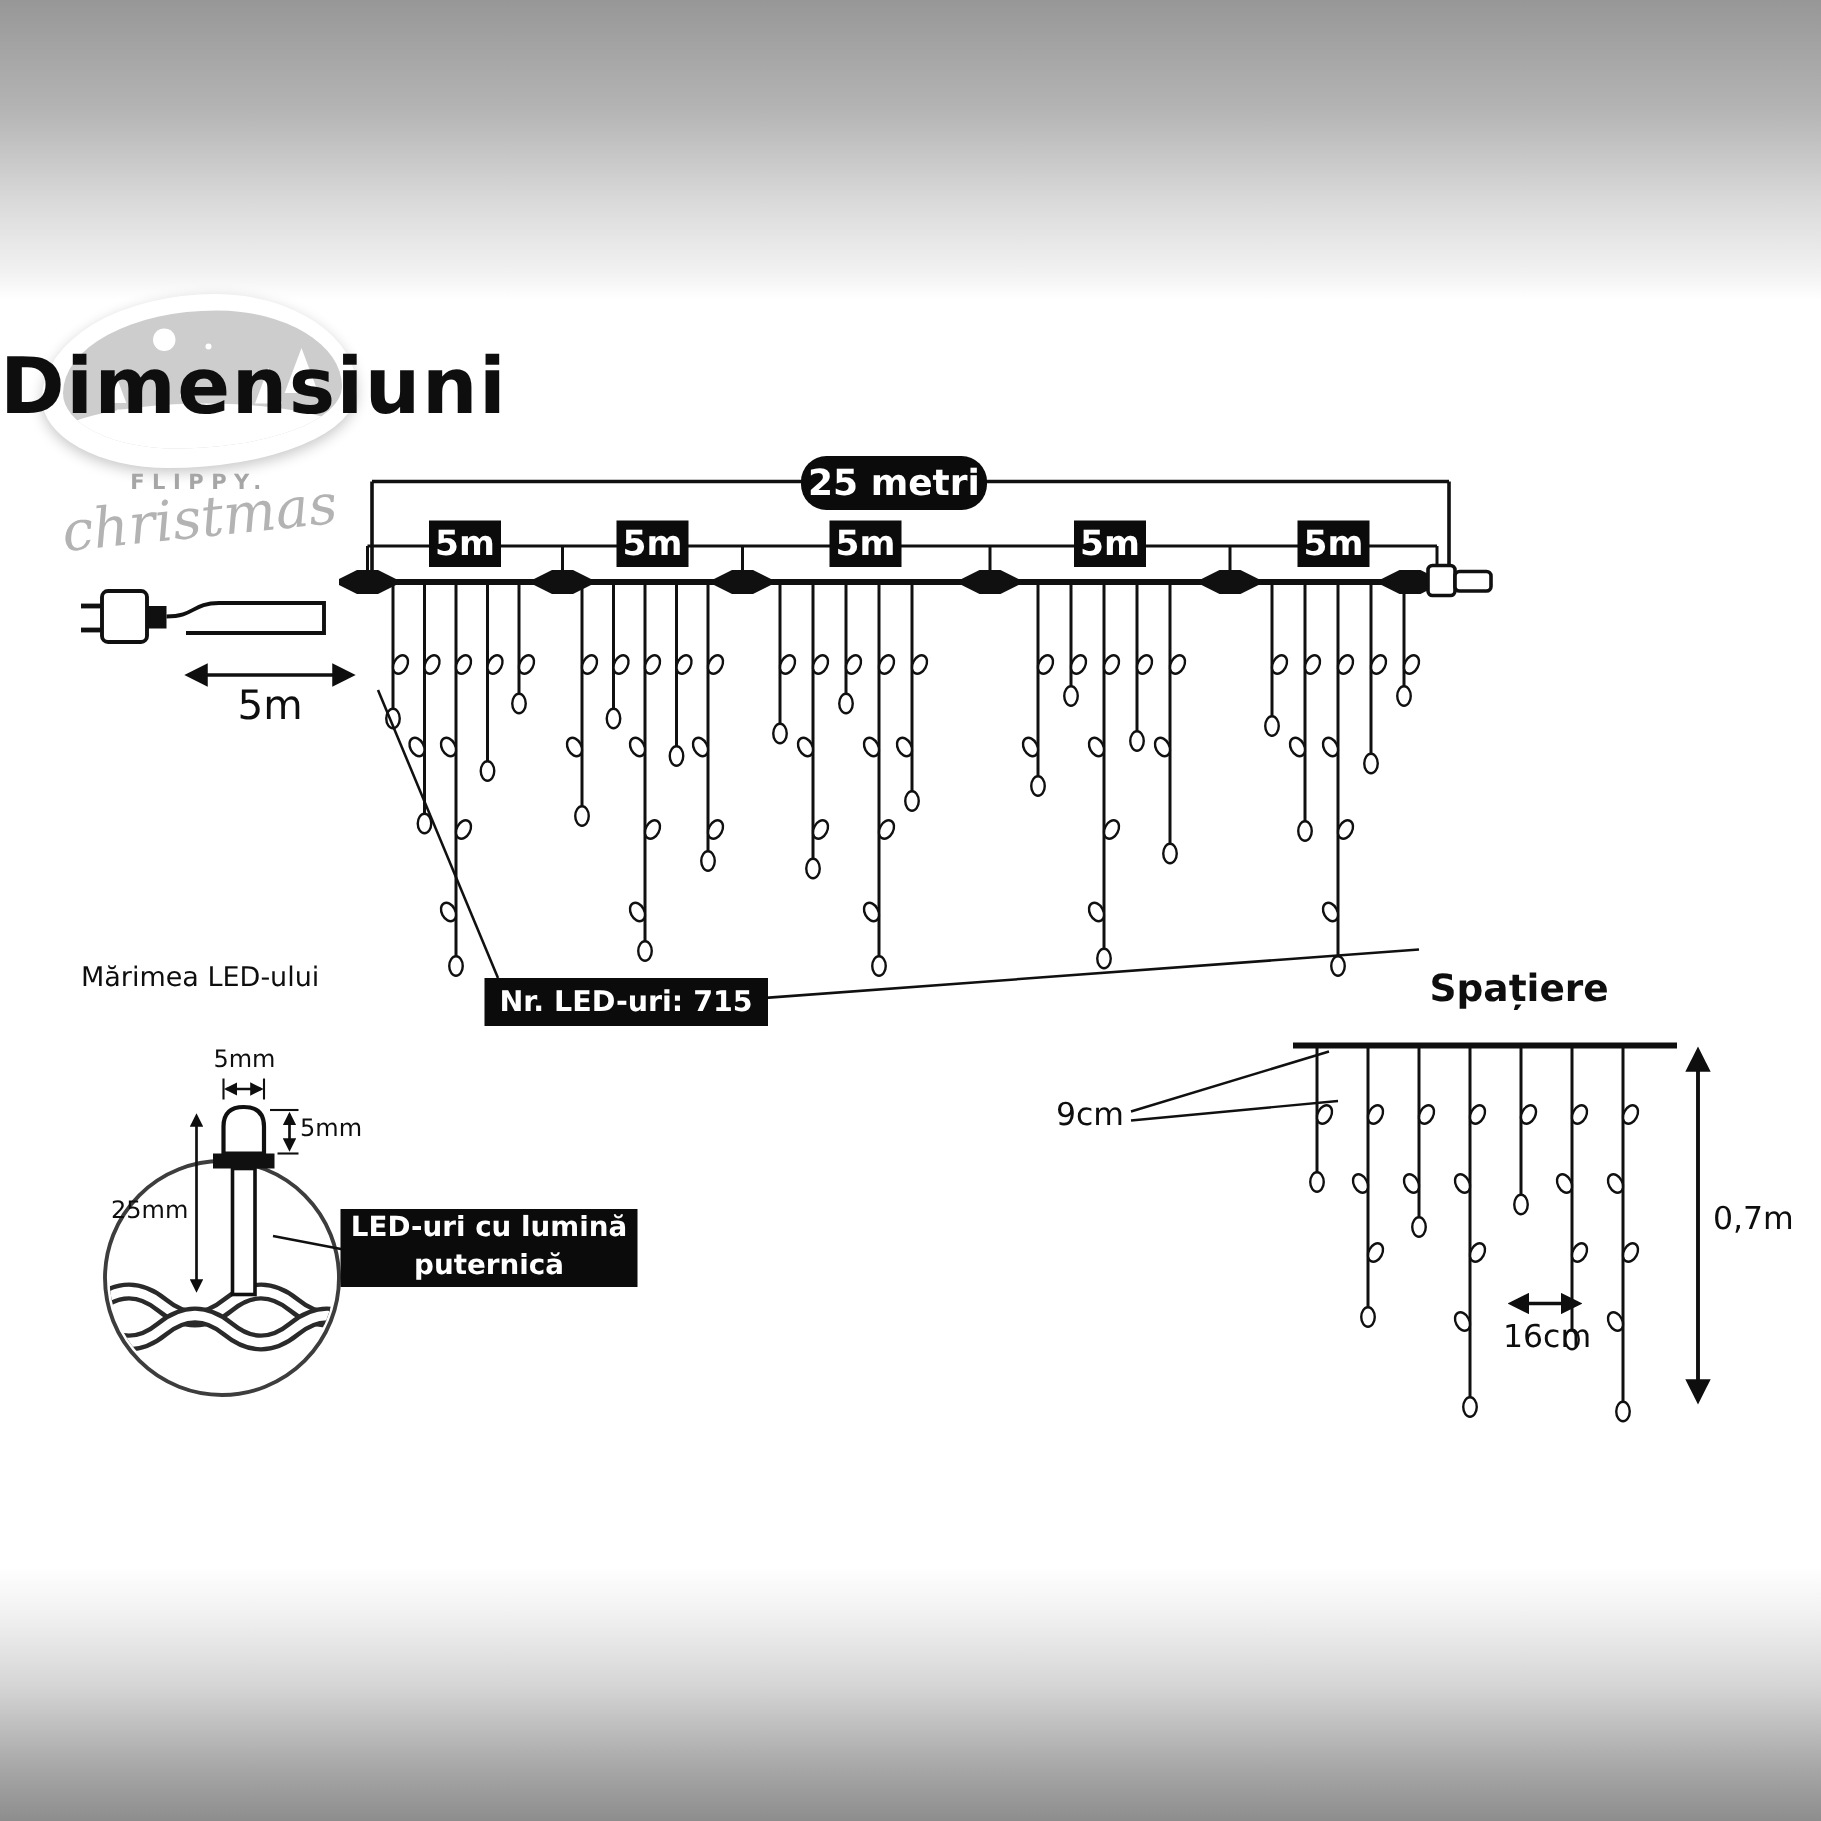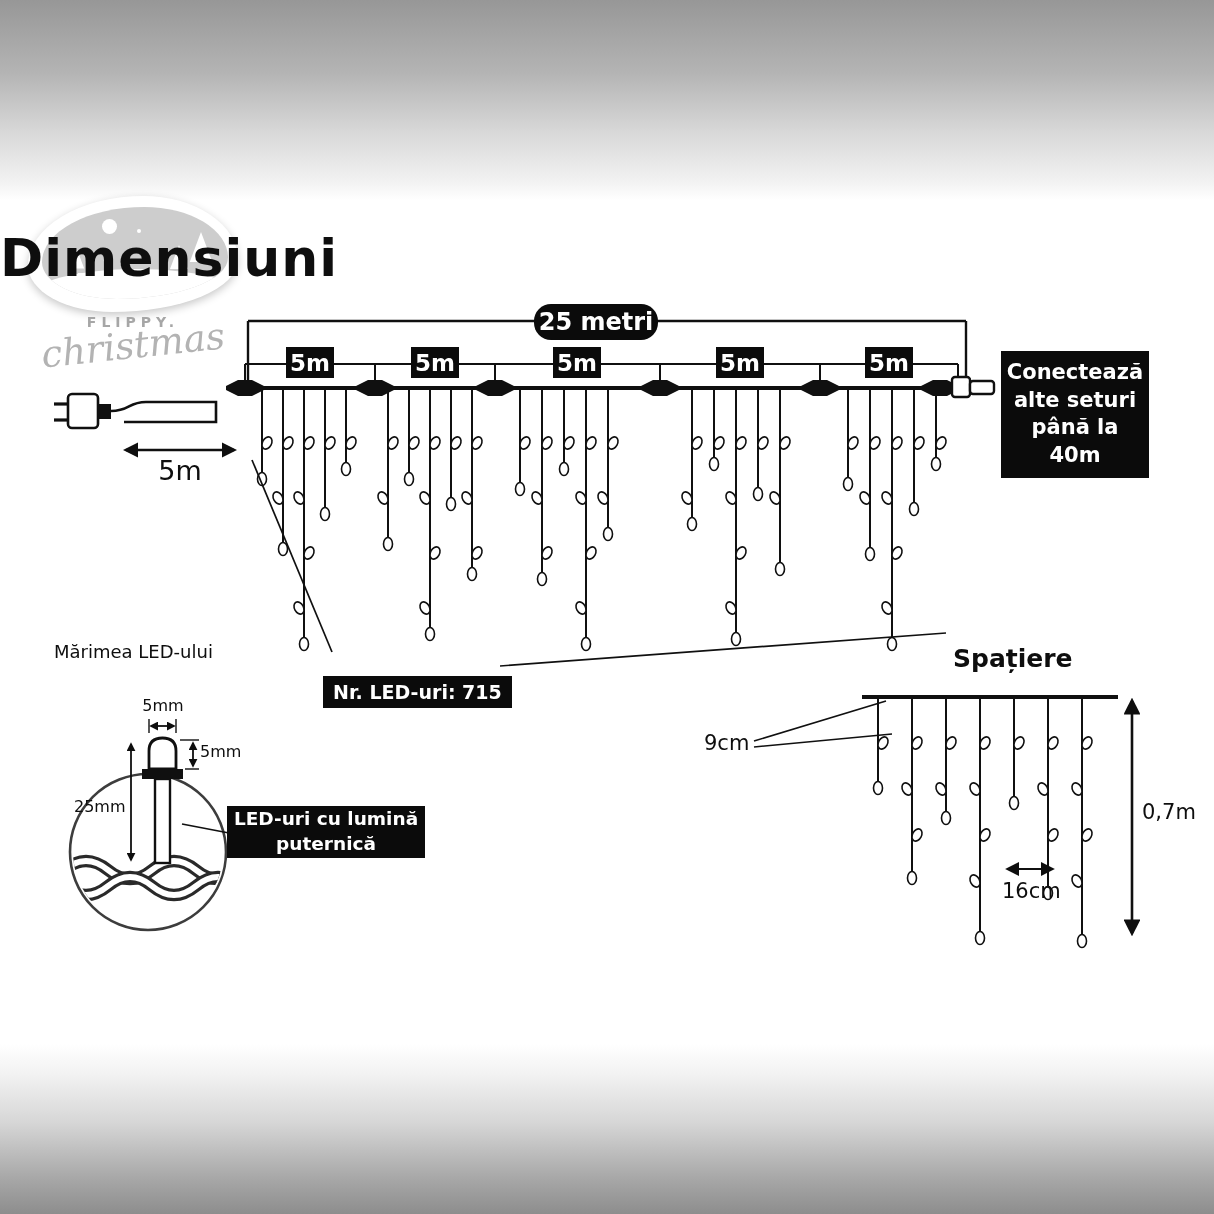--- a/index.html
+++ b/index.html
@@ -12,21 +12,21 @@
   .lbl { position:absolute; z-index:2; color:#0e0e0e; }
   .box {
     position:absolute; z-index:2; background:#0b0b0b; color:#ffffff;
     display:flex; flex-direction:column; align-items:center; justify-content:center;
     text-align:center; font-weight:bold;
   }
   .page-title { left:0; top:228px; width:100%; text-align:left; font-size:52px; font-weight:700; letter-spacing:1px; }
   .box-25m   { left:534px; top:304px; width:124px; height:36px; font-size:24px;border-radius:17px; }
   .box-5m    { top:347px; width:48px; height:31px; font-size:23px; }
   .box-connect { left:1001px; top:351px; width:148px; padding:8px 4px; font-size:21px; line-height:1.32; }
-  .box-nrled { left:323px; top:652px; padding:5px 10px; font-size:19px;margin-top:24px; }
+  .box-nrled { left:323px; top:652px; padding:5px 10px; font-size:19px; }
   .box-callout { left:227px; top:806px; width:198px; height:52px; font-size:18.5px; line-height:1.35; }
   .lead-5m { left:128px; top:455px; width:104px; text-align:center; font-size:27px; font-weight:500; }
   .heading-led { left:54px; top:641px; font-size:18px; font-weight:400; }
   .heading-spacing { left:953px; top:644px; font-size:25px; font-weight:700; }
   .mm-width { left:120px; top:696px; width:86px; text-align:center; font-size:16px; }
   .mm-cap   { left:200px; top:742px; font-size:16px; }
   .mm-total { left:74px; top:797px; width:50px; text-align:right; font-size:16px; }
   .cm9  { left:704px; top:731px; font-size:21px; }
   .cm16 { left:1002px; top:879px; width:58px; text-align:center; font-size:21px; }
   .m07  { left:1142px; top:800px; font-size:21px; }
@@ -311,25 +311,20 @@
 
   <div class="lbl page-title">Dimensiuni</div>
 
   <div class="box box-25m">25 metri</div>
   <div class="box box-5m" style="left:286px;">5m</div>
   <div class="box box-5m" style="left:411px;">5m</div>
   <div class="box box-5m" style="left:553px;">5m</div>
   <div class="box box-5m" style="left:716px;">5m</div>
   <div class="box box-5m" style="left:865px;">5m</div>
 
-  <div class="box box-connect">
-    <span>Conectează</span>
-    <span>alte seturi</span>
-    <span>până la 40m</span>
-  </div>
 
   <div class="lbl lead-5m">5m</div>
 
   <div class="box box-nrled">Nr. LED-uri: 715</div>
 
   <div class="lbl heading-led">Mărimea LED-ului</div>
   <div class="lbl mm-width">5mm</div>
   <div class="lbl mm-cap">5mm</div>
   <div class="lbl mm-total">25mm</div>
 

